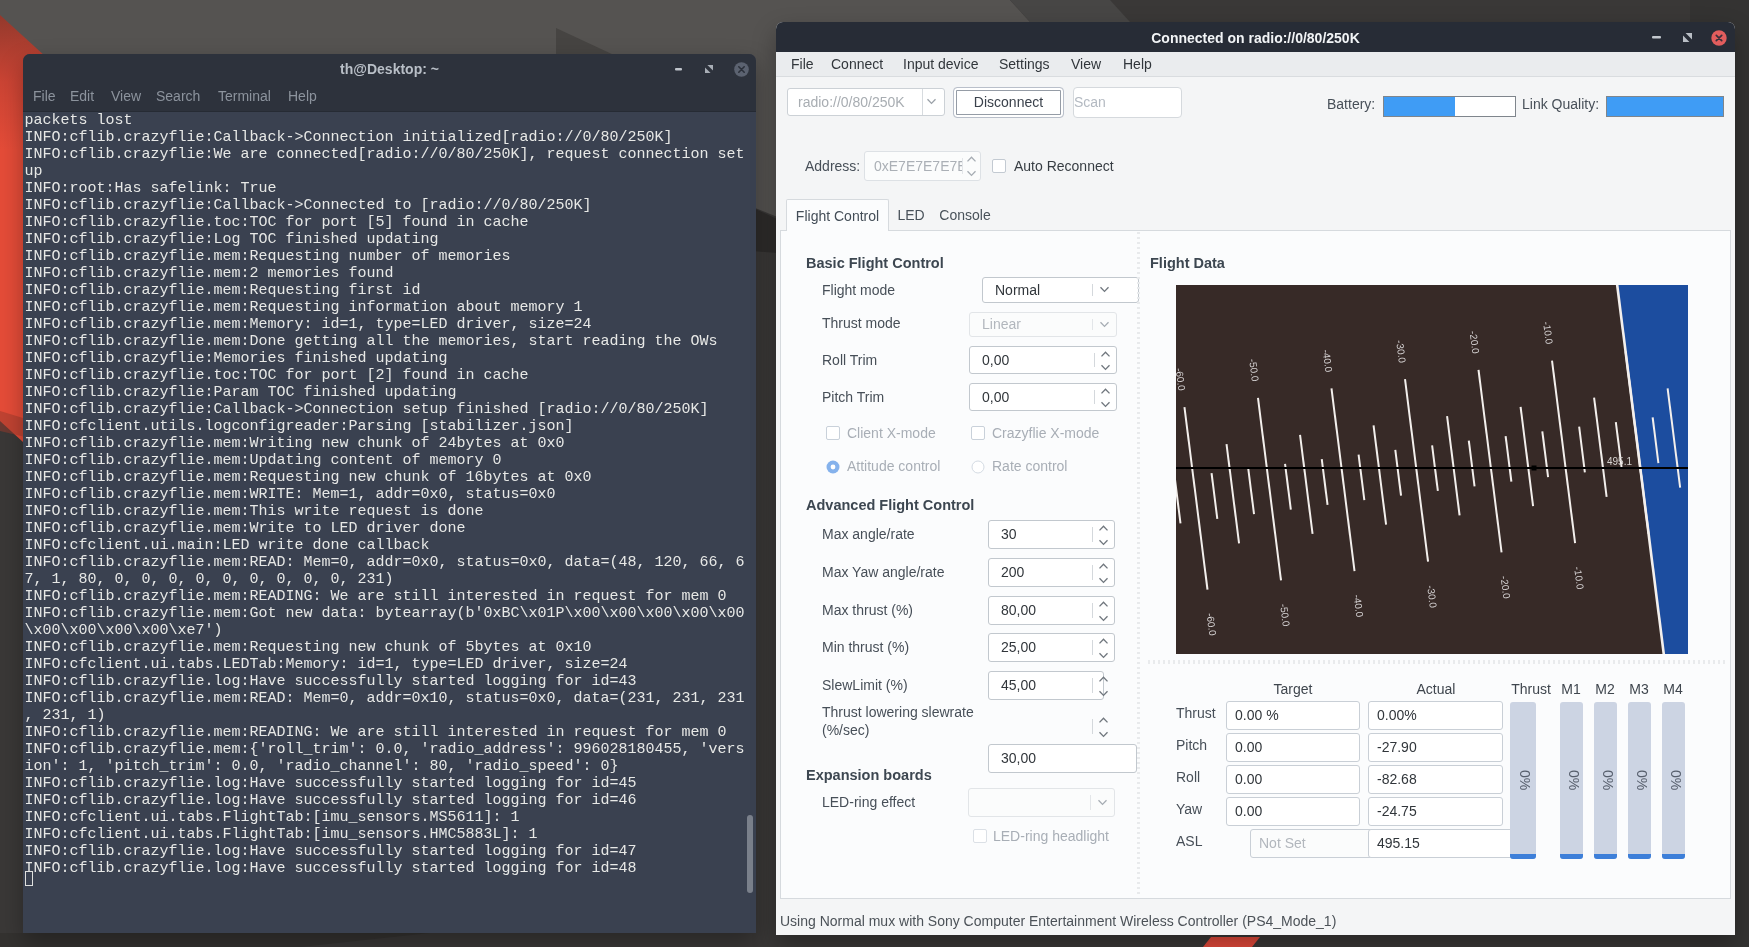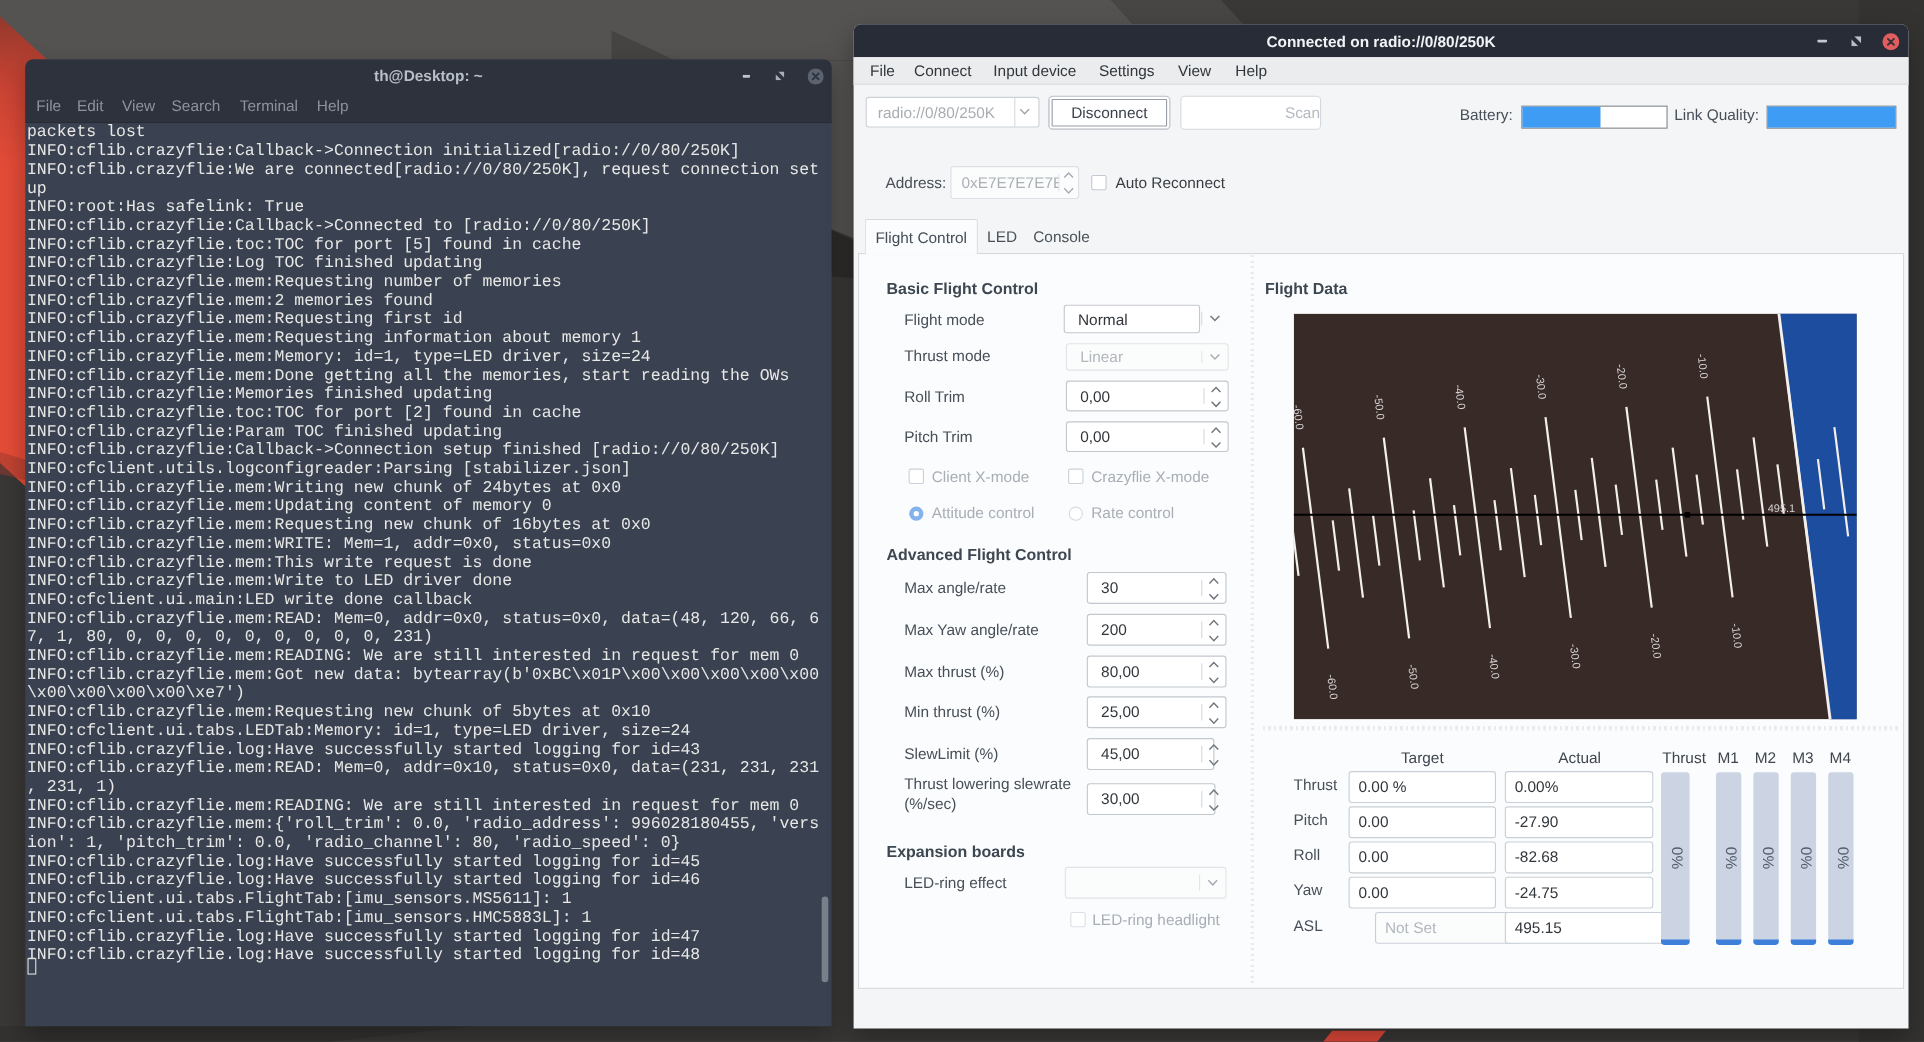--- a/index.html
+++ b/index.html
@@ -140,21 +140,21 @@
         <span class="mi" style="left:347px">Help</span>
       </div>
 
 <div class="ctl" style="left:11px;top:66px;width:158px;height:28px;color:#a8adb2;line-height:26px;padding-left:10px;border-color:#ccd1d6">radio://0/80/250K</div>
 <div class="abs" style="left:146px;top:67px;width:1px;height:26px;background:#d7dbdf"></div>
 <svg class="abs" style="left:150px;top:76px" width="11" height="7">
         <path d="M1.5 1.2 L5.5 5.4 L9.5 1.2" fill="none" stroke="#9aa1a8" stroke-width="1.3"></path>
       </svg>
 <div class="abs" style="left:177px;top:65px;width:111px;height:31px;background:#fff;border:1px solid #b9bfca;border-radius:4px;box-shadow:inset 0 0 0 2px #fff,inset 0 0 0 3px #959ca6"></div>
 <div class="abs" style="left:177px;top:65px;width:111px;height:31px;text-align:center;line-height:31px;font-size:14px;color:#3a414b">Disconnect</div>
-<div class="abs" style="left:297px;top:65px;width:128px;height:31px;background:#fff;border:1px solid #d5d9dd;border-radius:4px;text-align:right;line-height:29px;font-size:14px;color:#b4bac2">Scan</div>
+<div class="abs" style="left:297px;top:65px;width:109px;height:31px;background:#fff;border:1px solid #d5d9dd;border-radius:4px;text-align:left;line-height:29px;font-size:14px;color:#b4bac2">Scan</div>
 <div class="lbl" style="left:551px;top:74px">Battery:</div>
 <div class="abs" style="left:607px;top:74px;width:133px;height:21px;background:#fff;border:1px solid #7f858c">
         <div style="width:54%;height:100%;background:#3f9cf5"></div>
       </div>
 <div class="lbl" style="left:746px;top:74px">Link Quality:</div>
 <div class="abs" style="left:830px;top:74px;width:118px;height:21px;background:#fff;border:1px solid #7f858c">
         <div style="width:100%;height:100%;background:#3f9cf5"></div>
       </div>
 
 <div class="lbl" style="left:29px;top:136px">Address:</div>
@@ -169,21 +169,21 @@
 <div class="cb" style="left:216px;top:137px;border-color:#c3cad2"></div>
 <div class="lbl" style="left:238px;top:136px;color:#373d43">Auto Reconnect</div>
 
 <div class="abs" style="left:4px;top:208px;width:951px;height:669px;background:#fbfcfd;border:1px solid #d6dade"></div>
 <div class="abs" style="left:10px;top:177px;width:103px;height:32px;background:#fbfcfd;border:1px solid #d6dade;border-bottom:none;border-radius:2px 2px 0 0;text-align:center;line-height:32px;font-size:14px;color:#434d57">Flight Control</div>
 <div class="abs" style="left:110px;top:177px;width:50px;height:32px;text-align:center;line-height:32px;font-size:14px;color:#49525a">LED</div>
 <div class="abs" style="left:149px;top:177px;width:80px;height:32px;text-align:center;line-height:32px;font-size:14px;color:#49525a">Console</div>
 
 <div class="hdr" style="left:30px;top:233px">Basic Flight Control</div>
 <div class="lbl" style="left:46px;top:260px">Flight mode</div>
-<div class="ctl" style="left:191px;top:255px;width:124px;height:26px;line-height:24px;padding-left:12px">Normal</div>
+<div class="ctl" style="left:206px;top:255px;width:157px;height:26px;line-height:24px;padding-left:12px">Normal</div>
       <div class="abs" style="left:316px;top:262px;width:1px;height:12px;background:#d4d8dc"></div>
       <svg class="abs" style="left:323px;top:264px" width="11" height="7">
         <path d="M1.5 1.2 L5.5 5.4 L9.5 1.2" fill="none" stroke="#6f767d" stroke-width="1.3"></path>
       </svg>
 <div class="lbl" style="left:46px;top:293px">Thrust mode</div>
 <div class="ctl dis" style="left:193px;top:290px;width:148px;height:25px;line-height:23px;padding-left:12px">Linear</div>
       <div class="abs" style="left:316px;top:297px;width:1px;height:11px;background:#e3e6e9"></div>
       <svg class="abs" style="left:323px;top:299px" width="11" height="7">
         <path d="M1.5 1.2 L5.5 5.4 L9.5 1.2" fill="none" stroke="#a6acb3" stroke-width="1.3"></path>
       </svg>
@@ -258,21 +258,21 @@
 <div class="lbl" style="left:46px;top:655px">SlewLimit (%)</div>
 <div class="ctl" style="left:212px;top:649px;width:116px;height:29px;line-height:27px;padding-left:12px">45,00</div>
       <div class="abs" style="left:316px;top:656px;width:1px;height:15px;background:#d4d8dc"></div>
       <svg class="abs" style="left:322px;top:654px" width="11" height="7">
         <path d="M1.5 5.4 L5.5 1.2 L9.5 5.4" fill="none" stroke="#6f767d" stroke-width="1.3"></path>
       </svg>
       <svg class="abs" style="left:322px;top:668px" width="11" height="7">
         <path d="M1.5 1.2 L5.5 5.4 L9.5 1.2" fill="none" stroke="#6f767d" stroke-width="1.3"></path>
       </svg>
 <div class="lbl" style="left:46px;top:681px;line-height:18px">Thrust lowering slewrate<br>(%/sec)</div>
-<div class="ctl" style="left:212px;top:690px;width:117px;height:29px;line-height:27px;padding-left:12px">30,00</div>
+<div class="ctl" style="left:212px;top:722px;width:149px;height:29px;line-height:27px;padding-left:12px">30,00</div>
       <div class="abs" style="left:316px;top:697px;width:1px;height:15px;background:#d4d8dc"></div>
       <svg class="abs" style="left:322px;top:695px" width="11" height="7">
         <path d="M1.5 5.4 L5.5 1.2 L9.5 5.4" fill="none" stroke="#6f767d" stroke-width="1.3"></path>
       </svg>
       <svg class="abs" style="left:322px;top:709px" width="11" height="7">
         <path d="M1.5 1.2 L5.5 5.4 L9.5 1.2" fill="none" stroke="#6f767d" stroke-width="1.3"></path>
       </svg>
 <div class="hdr" style="left:30px;top:745px">Expansion boards</div>
 <div class="lbl" style="left:46px;top:772px">LED-ring effect</div>
 <div class="ctl dis" style="left:192px;top:766px;width:147px;height:29px;line-height:27px;padding-left:12px"></div>
@@ -318,20 +318,21 @@
 <div class="abs" style="left:784px;top:748px;width:24px;height:20px;text-align:center;font-size:14px;color:#565e6c;transform:rotate(90deg)">0%</div>
 <div class="abs" style="left:818px;top:680px;width:23px;height:157px;background:#ccd4e3;border-radius:3px"></div>
 <div class="abs" style="left:818px;top:832px;width:23px;height:5px;background:#3d7fd9;border-radius:0 0 3px 3px"></div>
 <div class="abs" style="left:818px;top:748px;width:24px;height:20px;text-align:center;font-size:14px;color:#565e6c;transform:rotate(90deg)">0%</div>
 <div class="abs" style="left:852px;top:680px;width:23px;height:157px;background:#ccd4e3;border-radius:3px"></div>
 <div class="abs" style="left:852px;top:832px;width:23px;height:5px;background:#3d7fd9;border-radius:0 0 3px 3px"></div>
 <div class="abs" style="left:852px;top:748px;width:24px;height:20px;text-align:center;font-size:14px;color:#565e6c;transform:rotate(90deg)">0%</div>
 <div class="abs" style="left:886px;top:680px;width:23px;height:157px;background:#ccd4e3;border-radius:3px"></div>
 <div class="abs" style="left:886px;top:832px;width:23px;height:5px;background:#3d7fd9;border-radius:0 0 3px 3px"></div>
 <div class="abs" style="left:886px;top:748px;width:24px;height:20px;text-align:center;font-size:14px;color:#565e6c;transform:rotate(90deg)">0%</div>
+<div class="lbl" style="left:4px;top:891px;color:#4c5258">Using Normal mux with Sony Computer Entertainment Wireless Controller (PS4_Mode_1)</div>
 </div>
 <svg class="abs" width="512" height="369" viewBox="1176 285 512 369" style="left:1176px;top:285px">
 <defs>
         <clipPath id="attclip">
           <rect x="1176" y="285" width="512" height="369"></rect>
         </clipPath>
       </defs>
 <g clip-path="url(#attclip)">
 <rect x="1176" y="285" width="512" height="369" fill="#372a27"></rect>
 <g transform="translate(1432.0,468.5) rotate(82.8)">

